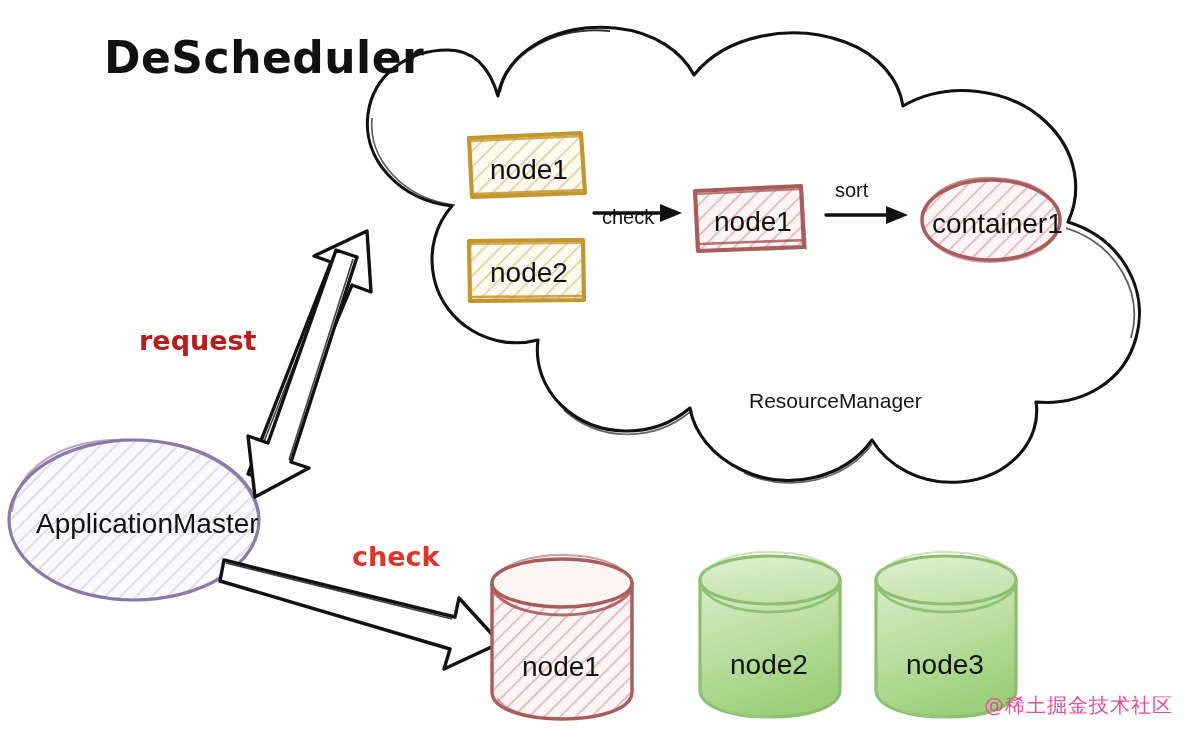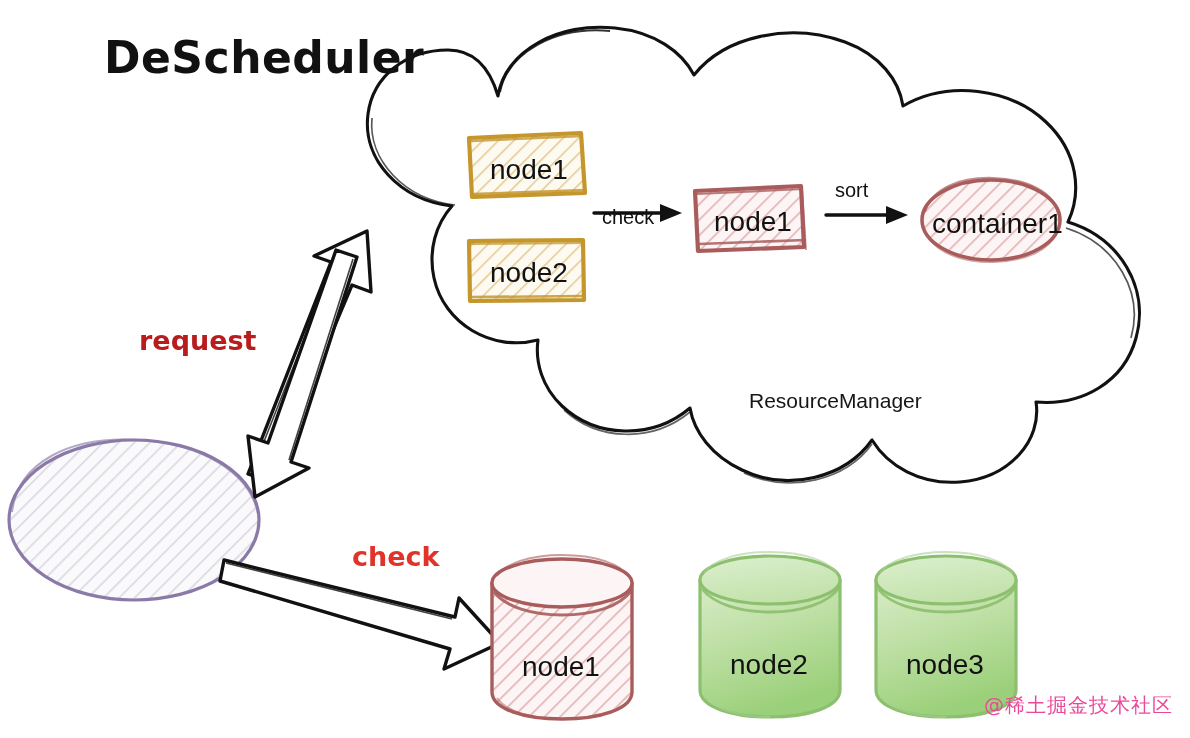--- a/index.html
+++ b/index.html
@@ -243,20 +243,21 @@
 
   <div class="lbl node-lbl" style="left:932px; top:208px;">container1</div>
 
   <div class="lbl rm-lbl" style="left:704px; top:389px;margin-left:45px;">ResourceManager</div>
 
   <div class="lbl hand" style="left:139px; top:325px;">request</div>
 
 
   <div class="lbl hand-kill" style="left:352px; top:541px;">check</div>
 
+  <div class="lbl node-lbl" style="left:36px; top:508px;">ApplicationMaster</div>
 
   <div class="lbl node-lbl" style="left:522px; top:651px;">node1</div>
 
   <div class="lbl node-lbl" style="left:730px; top:649px;">node2</div>
 
   <div class="lbl node-lbl" style="left:906px; top:649px;">node3</div>
 
   <div class="lbl wm" style="left:984px; top:692px;">@稀土掘金技术社区</div>
 
 </div>

